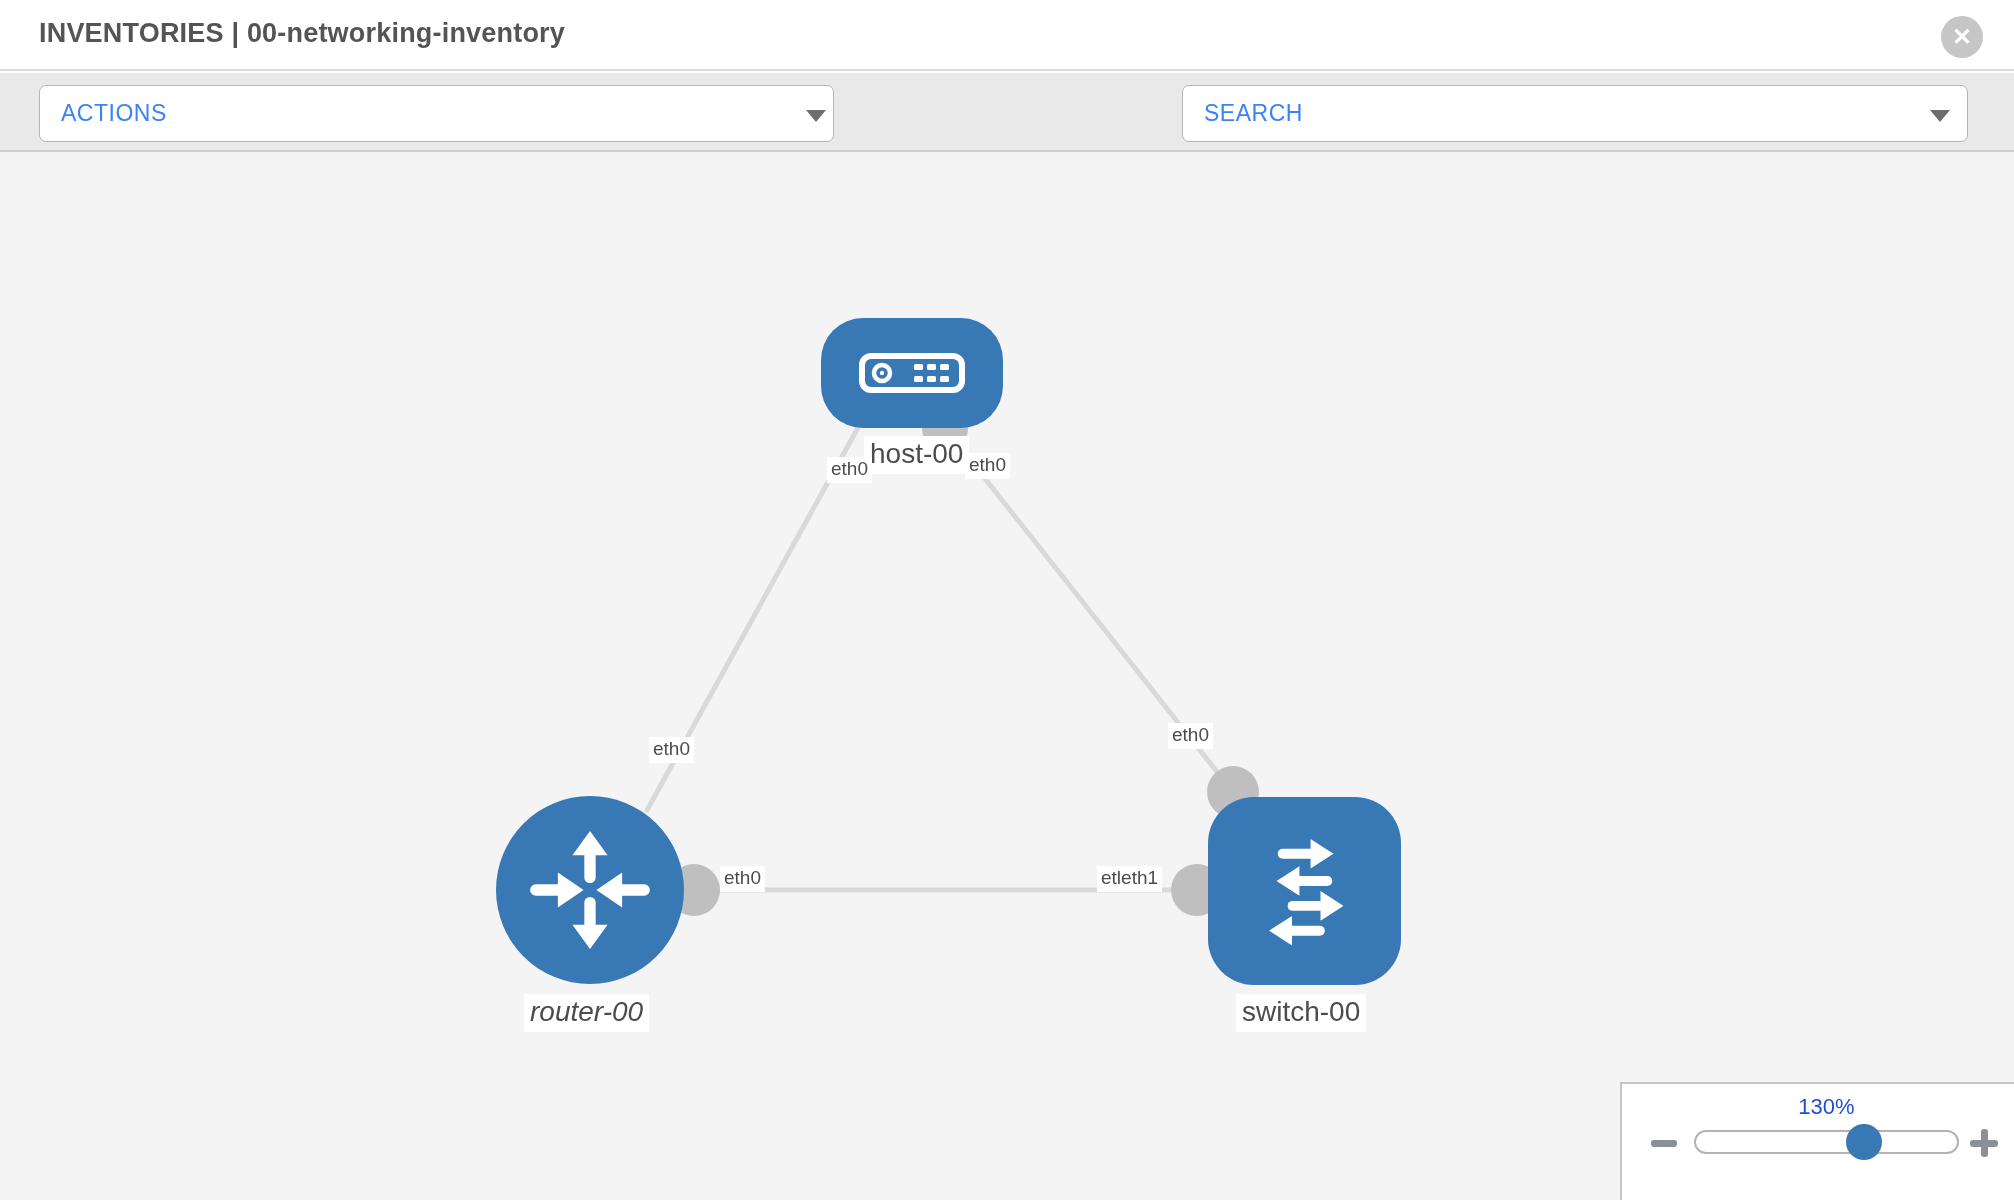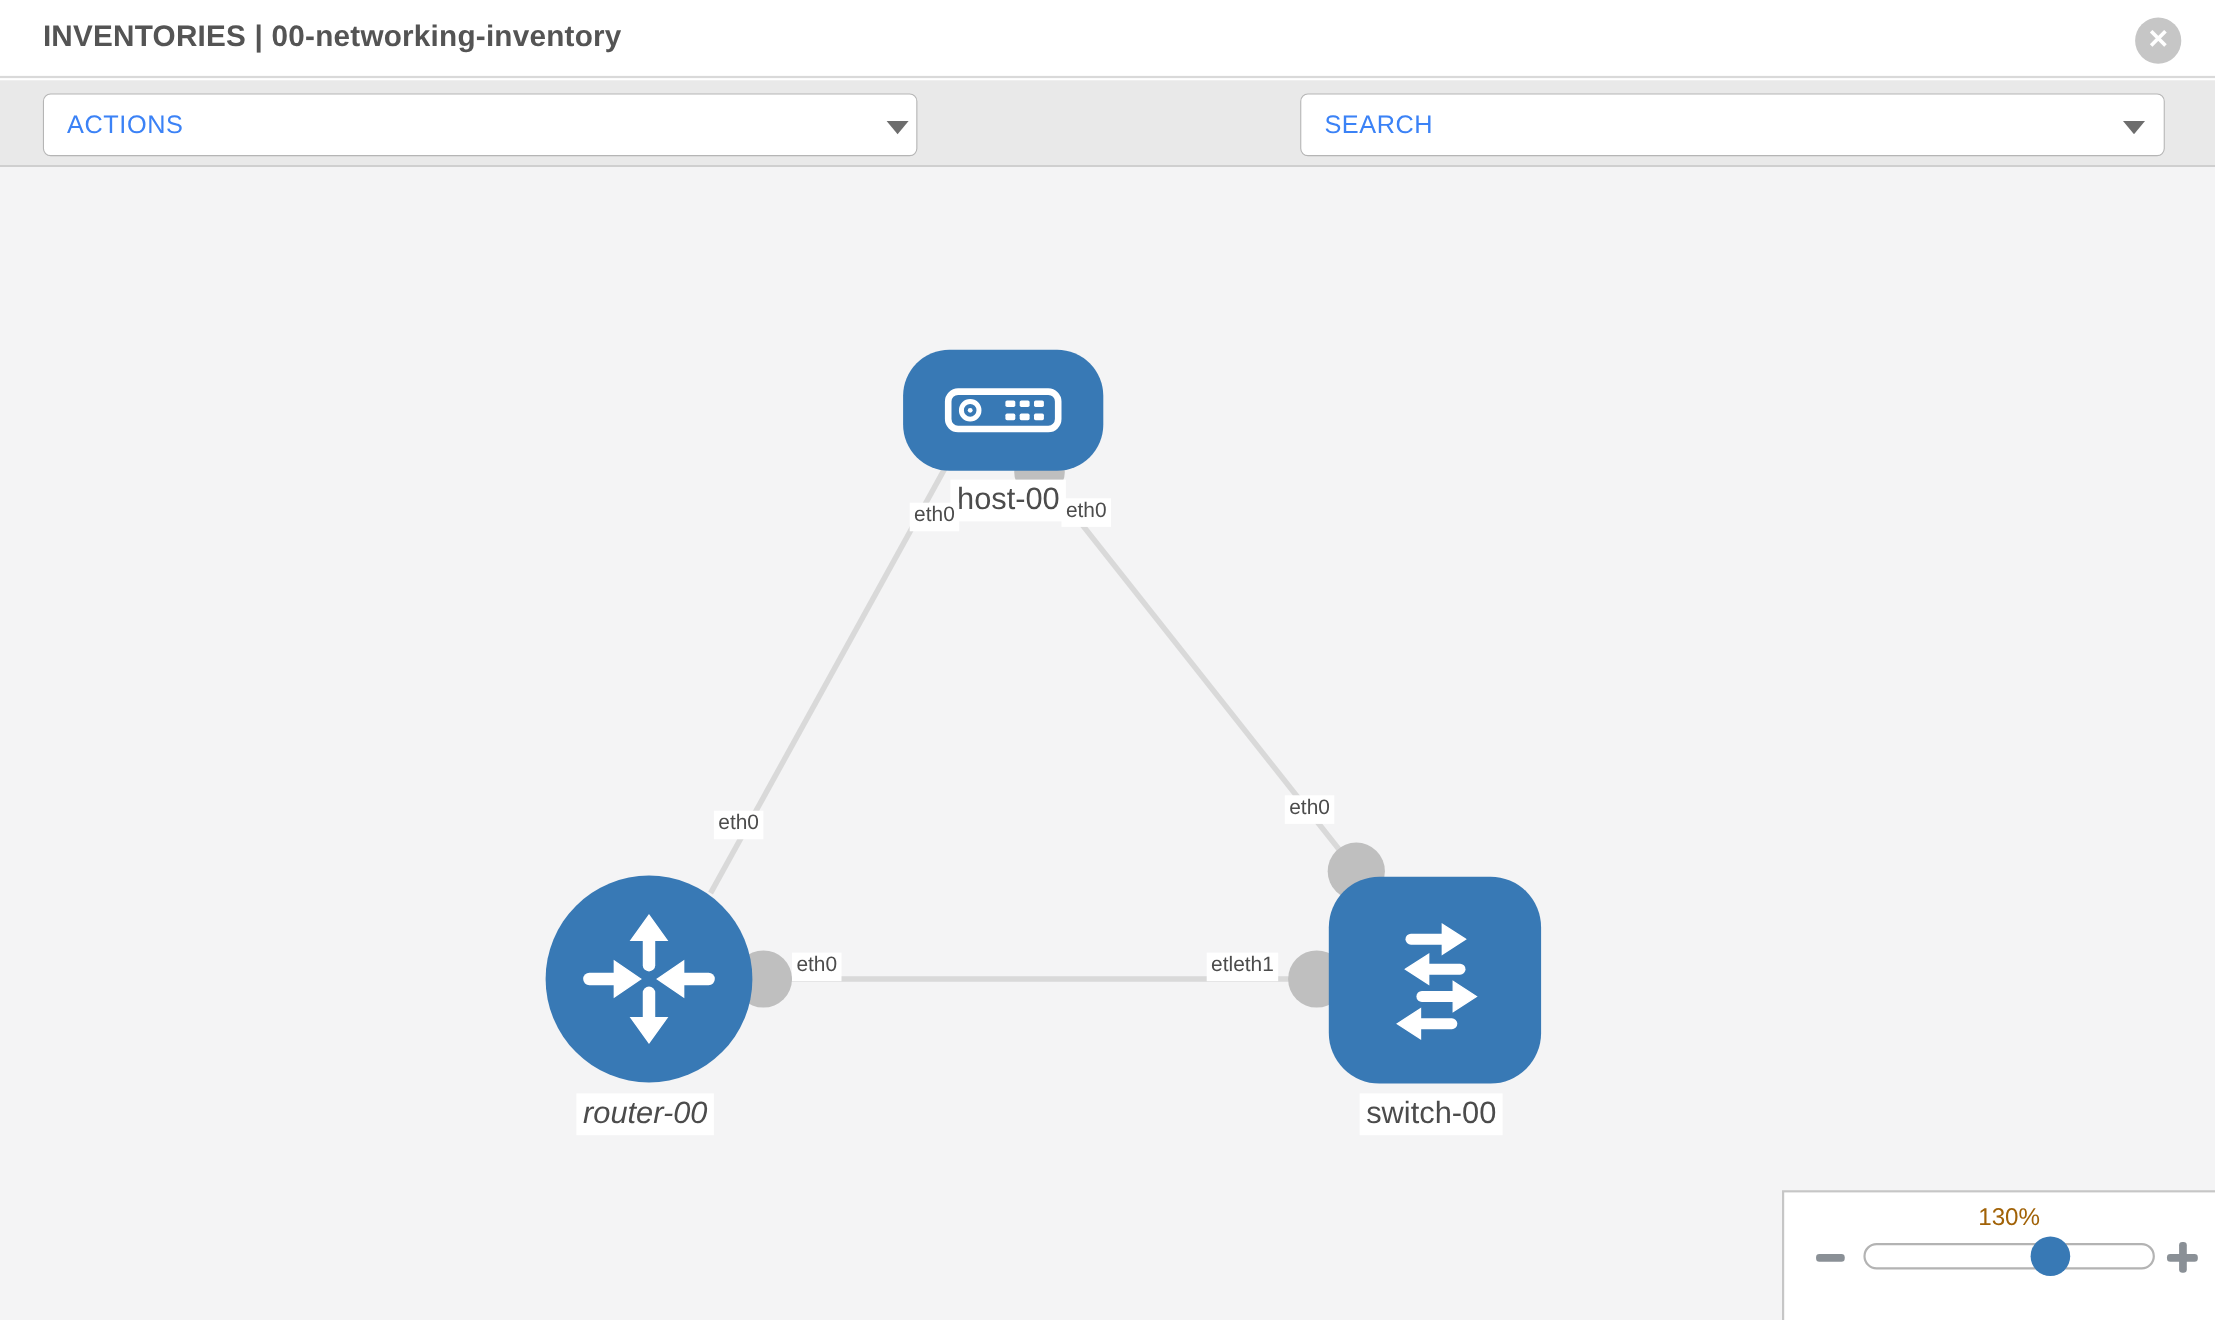--- a/index.html
+++ b/index.html
@@ -50,21 +50,21 @@
   .p-host-right   { left:965px;  top:453px; }
   .p-router-diag  { left:649px;  top:737px; }
   .p-switch-diag  { left:1168px; top:723px; }
   .p-mid-router   { left:720px;  top:866px; }
   .p-mid-switch   { left:1097px; top:866px; }
 
   
   .zoom-panel { position:absolute; left:1620px; top:1082px; width:420px; height:140px;
     background:#ffffff; border:2px solid #c6c6c6; z-index:5; }
   .zoom-level { position:absolute; left:72px; top:10px; width:265px; text-align:center;
-    font-size:22px; color:#a16207; }
+    font-size:22px; color:#1d4ed8; }
   .zoom-minus { position:absolute; left:29px; top:56px; width:26px; height:7px; border-radius:3px;
     background:#8a9096; cursor:pointer; }
   .zoom-track { position:absolute; left:72px; top:46px; width:265px; height:24px;
     border:2px solid #b3b3b3; border-radius:13px; background:#ffffff; cursor:pointer; }
   .zoom-thumb { position:absolute; left:224px; top:40px; width:36px; height:36px; border-radius:50%;
     background:#3879b5; cursor:pointer; }
   .zoom-plus { position:absolute; left:348px; top:45px; width:28px; height:28px; cursor:pointer; }
   .zoom-plus::before { content:""; position:absolute; left:0; top:11px; width:28px; height:7px;
     border-radius:3px; background:#8a9096; }
   .zoom-plus::after { content:""; position:absolute; left:11px; top:0; width:7px; height:28px;

